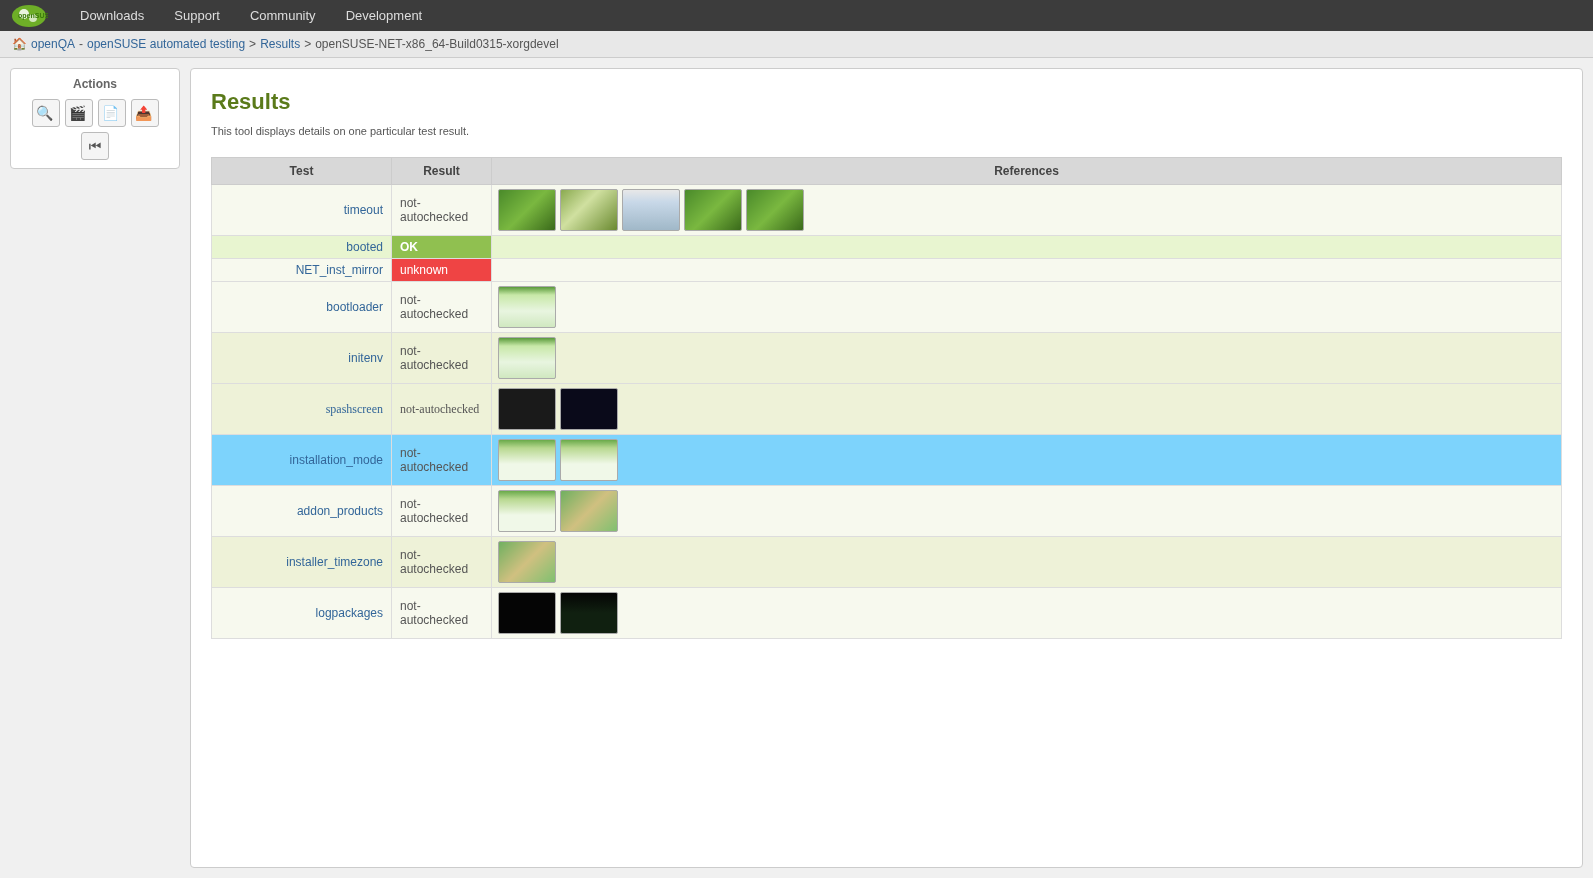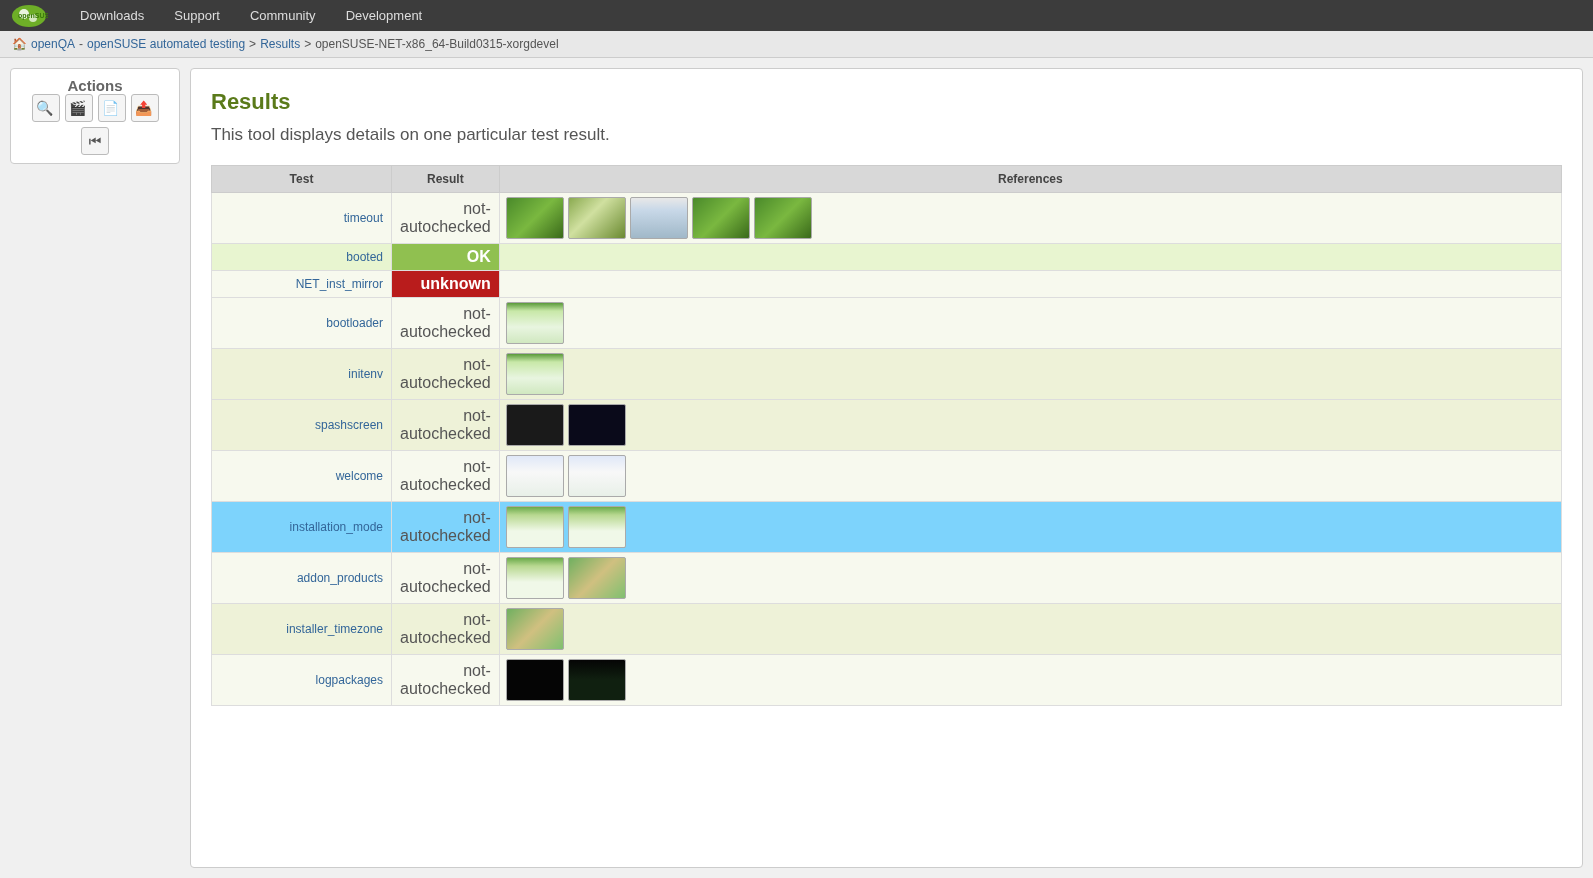--- a/index.html
+++ b/index.html
@@ -59,22 +59,23 @@
       flex-shrink: 0;
     }
     .sidebar-box {
       background: #fff;
       border: 1px solid #ccc;
       border-radius: 4px;
       padding: 8px;
     }
     .sidebar-box .sidebar-title {
       text-align: center;
-      font-size: 15px;
+      font-size: 12px;
       color: #666;
+      margin-bottom: 8px;
       font-weight: bold;
     }
     .sidebar-actions {
       display: flex;
       gap: 5px;
       justify-content: center;
       flex-wrap: wrap;
     }
     .action-btn {
       width: 28px;
@@ -99,21 +100,21 @@
       padding: 20px;
       min-height: 800px;
     }
     .page-title {
       font-size: 22px;
       color: #5a7a1a;
       font-weight: bold;
       margin-bottom: 10px;
     }
     .page-description {
-      font-size: 17px;
+      font-size: 11px;
       color: #555;
       margin-bottom: 20px;
     }
 
     
     .results-table {
       width: 100%;
       border-collapse: collapse;
       font-size: 12px;
       border-radius: 22px;
@@ -146,33 +147,33 @@
       text-align: right;
       color: #336699;
       cursor: pointer;
       font-size: 12px;
     }
     .results-table tbody td.td-test a {
       color: #336699;
       text-decoration: none;
     }
     .results-table tbody td.td-result {
-      text-align: right;
-      font-size: 16px;
+      text-align: left;
+      font-size: 12px;
       color: #555;
     }
     .results-table tbody td.td-result.ok-result {
       background: #90c050;
       color: #fff;
       font-weight: bold;
     }
     .results-table tbody td.td-result.unknown-result {
-      background: #b91c1c;
+      background: #ef4444;
       color: #fff;
-      font-weight: bold;
+      font-weight: normal;
     }
     .results-table tbody td.td-refs {
       padding: 4px 6px;
     }
     .thumb-row {
       display: flex;
       gap: 4px;
       flex-wrap: wrap;
       align-items: center;
     }
@@ -291,37 +292,27 @@
           </tr>
           <tr style="background: rgb(238, 242, 216);">
             <td class="td-test"><a href="#">initenv</a></td>
             <td class="td-result ">not-autochecked</td>
             <td class="td-refs">
               <div class="thumb-row">
                 <div class="thumb thumb-installer"></div>
               </div>
             </td>
           </tr>
-          <tr style="background: rgb(238, 242, 216);">
+          <tr style="background: rgb(238, 242, 216); font-family: Liberation Serif, serif;">
             <td class="td-test"><a href="#">spashscreen</a></td>
             <td class="td-result ">not-autochecked</td>
             <td class="td-refs">
               <div class="thumb-row">
                 <div class="thumb thumb-terminal"></div>
                 <div class="thumb thumb-dark"></div>
-              </div>
-            </td>
-          </tr>
-          <tr style="background: rgb(247, 249, 238);">
-            <td class="td-test"><a href="#">welcome</a></td>
-            <td class="td-result ">not-autochecked</td>
-            <td class="td-refs">
-              <div class="thumb-row">
-                <div class="thumb thumb-white"></div>
-                <div class="thumb thumb-white"></div>
               </div>
             </td>
           </tr>
           <tr style="background: #7dd3fc; margin-left: 20px;">
             <td class="td-test"><a href="#">installation_mode</a></td>
             <td class="td-result ">not-autochecked</td>
             <td class="td-refs">
               <div class="thumb-row">
                 <div class="thumb thumb-installer2"></div>
                 <div class="thumb thumb-installer2"></div>

